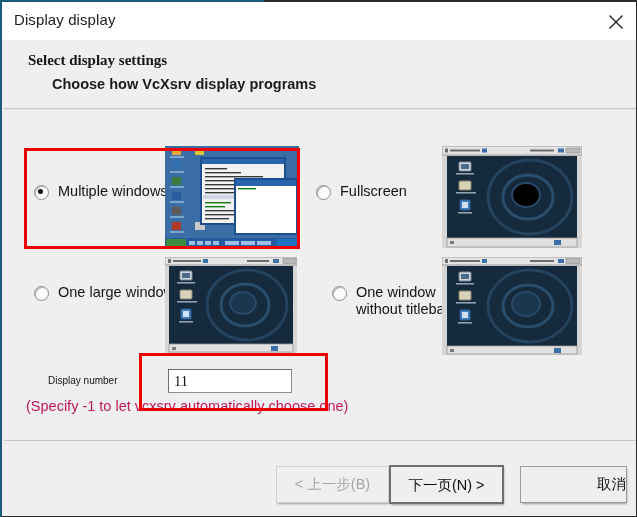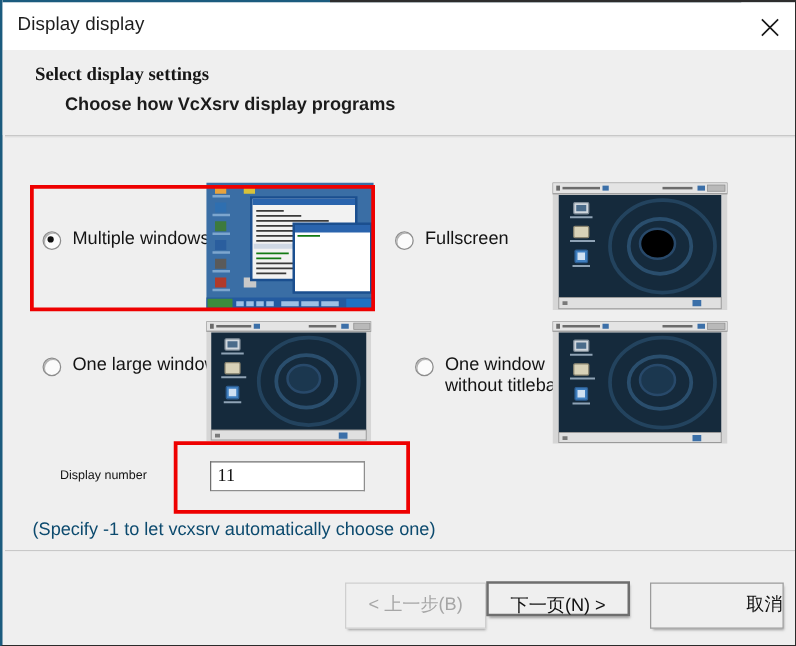--- a/index.html
+++ b/index.html
@@ -171,23 +171,23 @@
     position: absolute;
     left: 27px;
     top: 375px;
     font-size: 10px;
     color: #141414;
     margin-left: 19px;
   }
   .display-hint {
     position: absolute;
     left: 24px;
-    top: 416px;
+    top: 398px;
     font-size: 14.5px;
-    color: #0c4a6e;
+    color: #be185d;
     white-space: nowrap;
   }
   .display-input {
     position: absolute;
     left: 166px;
     top: 369px;
     width: 124px;
     height: 24px;
     box-sizing: border-box;
     background: #ffffff;
@@ -235,21 +235,21 @@
   }
   #btn-back {
     left: 272px; top: 25px;
     width: 113px; height: 37px;
     line-height: 35px;
     color: #a6a6a6;
     border-color: #cfcfcf;
   }
   #btn-next {
     left: 385px; top: 24px;
-    width: 115px; height: 28px;
+    width: 115px; height: 39px;
     line-height: 37px;
     border: 2px solid #6e6e6e;
   }
   #btn-cancel {
     left: 516px; top: 25px;
     width: 107px; height: 37px;
     line-height: 35px;
     text-align: right;
   }
 </style>

